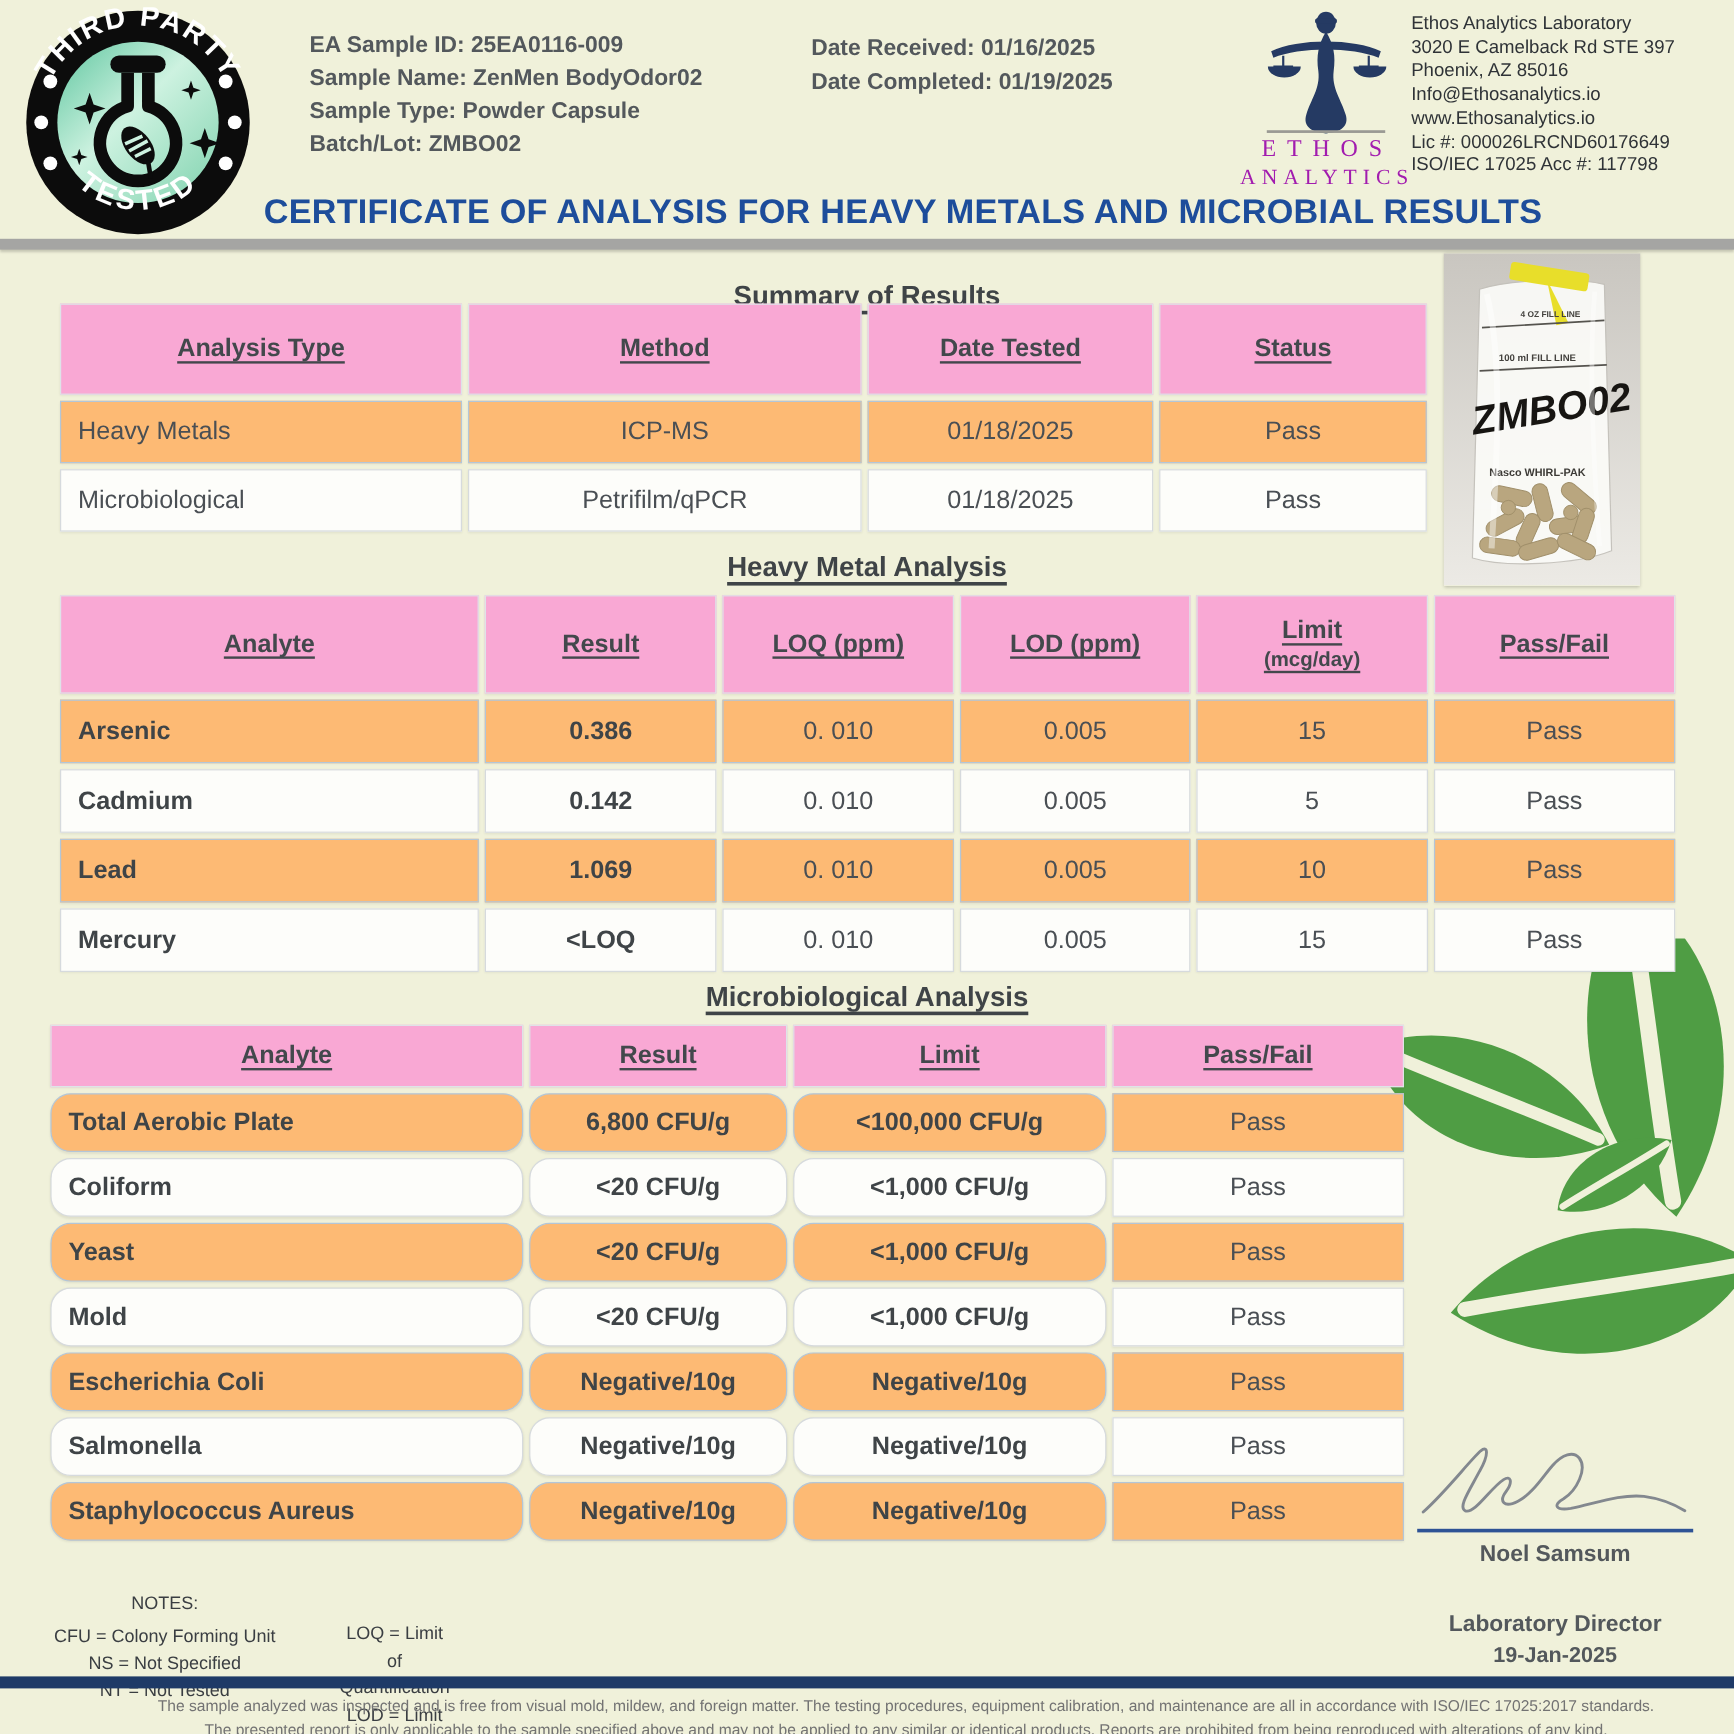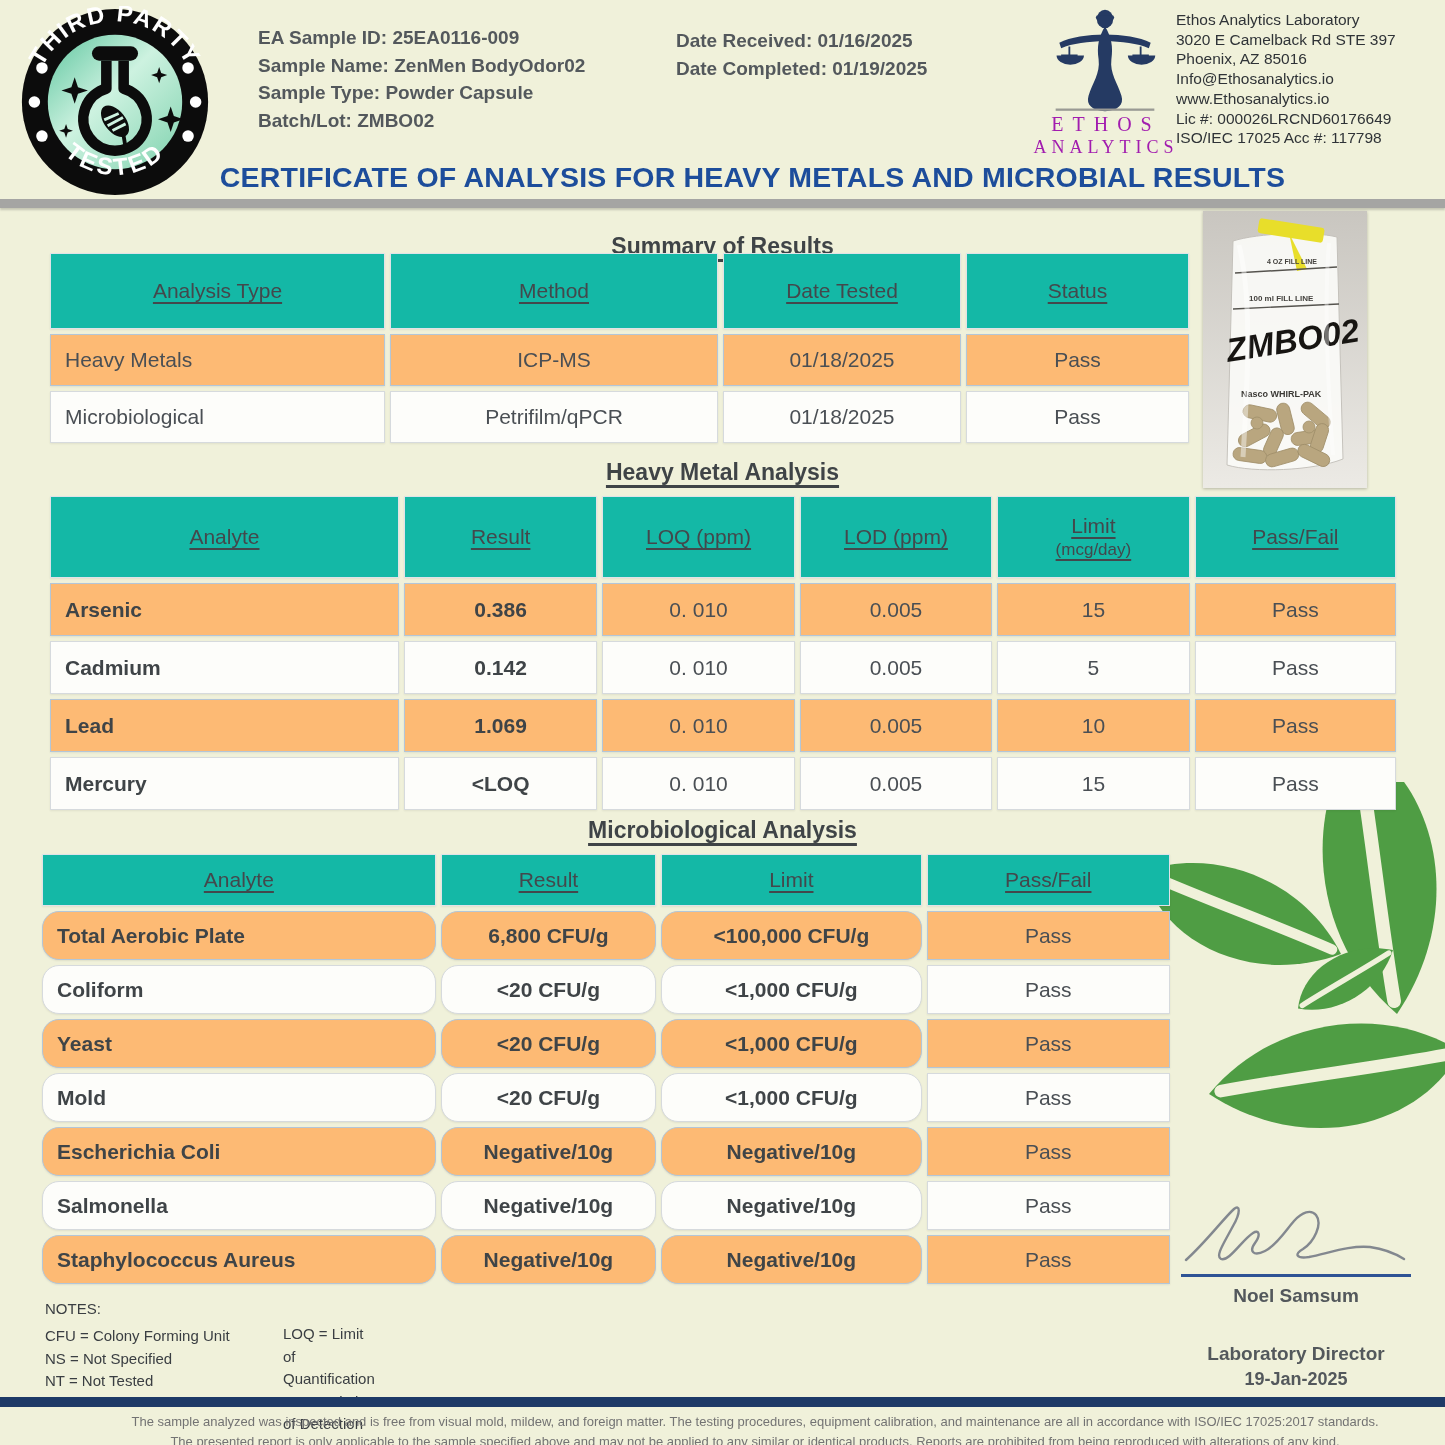--- a/index.html
+++ b/index.html
@@ -42,33 +42,33 @@
     grid-template-rows:76px 52px 52px;}
   #hm-table{left:50px;top:496px;width:1346px;grid-template-columns:350fr 194fr 193fr 193fr 193fr 202fr;
     grid-template-rows:82px 53px 53px 53px 53px;}
   #micro-table{left:42px;top:854px;width:1128px;grid-template-columns:393fr 215fr 260fr 243fr;
     grid-template-rows:52px 49px 49px 49px 49px 49px 49px 49px;}
 
   .cell{display:flex;flex-direction:column;align-items:center;justify-content:center;
     background:#fdfdfa;border:1px solid #d6dadd;box-shadow:0 1px 2px rgba(0,0,0,0.07);
     font-size:21px;color:#4a4f54;text-align:center;}
   .cell.rb{background:#fdba74;border-color:#b3c6d8;}
-  .cell.th{background:#14b8a6;border-color:#dfe3e8;font-weight:normal;color:#43484c;text-align:center;}
+  .cell.th{background:#f9a8d4;border-color:#dfe3e8;font-weight:bold;color:#43484c;text-align:center;}
   .cell .u{text-decoration:underline;text-decoration-thickness:2px;text-underline-offset:4px;}
   .cell .sub{font-size:17px;margin-top:2px;}
   .cell.left{align-items:flex-start;padding-left:14px;box-sizing:border-box;text-align:left;}
   #hm-table .td.c0,#hm-table .td.c1{font-weight:bold;color:#3f4447;}
   #micro-table .td.c0,#micro-table .td.c1,#micro-table .td.c2{font-weight:bold;color:#3f4447;border-radius:17px;}
 
   
   .photo{position:absolute;left:1203px;top:211px;width:164px;height:277px;z-index:2;
     box-shadow:0 1px 3px rgba(0,0,0,0.25);}
 
   
-  .notes{position:absolute;left:45px;top:1300px;z-index:2;}
+  .notes{position:absolute;left:45px;top:1328px;z-index:2;text-align:center;}
   .notes-heading{font-size:15px;color:#3a3e42;margin-bottom:8px;}
   .notes-cols{position:relative;}
   .notes-col1 .item,.notes-col2 .item{font-size:15px;line-height:22.5px;color:#3a3e42;}
   .notes-col2{position:absolute;left:238px;top:-2px;}
 
   
   .signature-block{position:absolute;left:1178px;top:1198px;width:240px;z-index:2;}
   .sig-svg{width:235px;height:76px;display:block;}
   .sig-line{width:230px;height:3px;background:#2e5395;margin:0 0 6px 3px;}
   .sig-text{width:236px;text-align:center;font-weight:bold;color:#53585c;}

